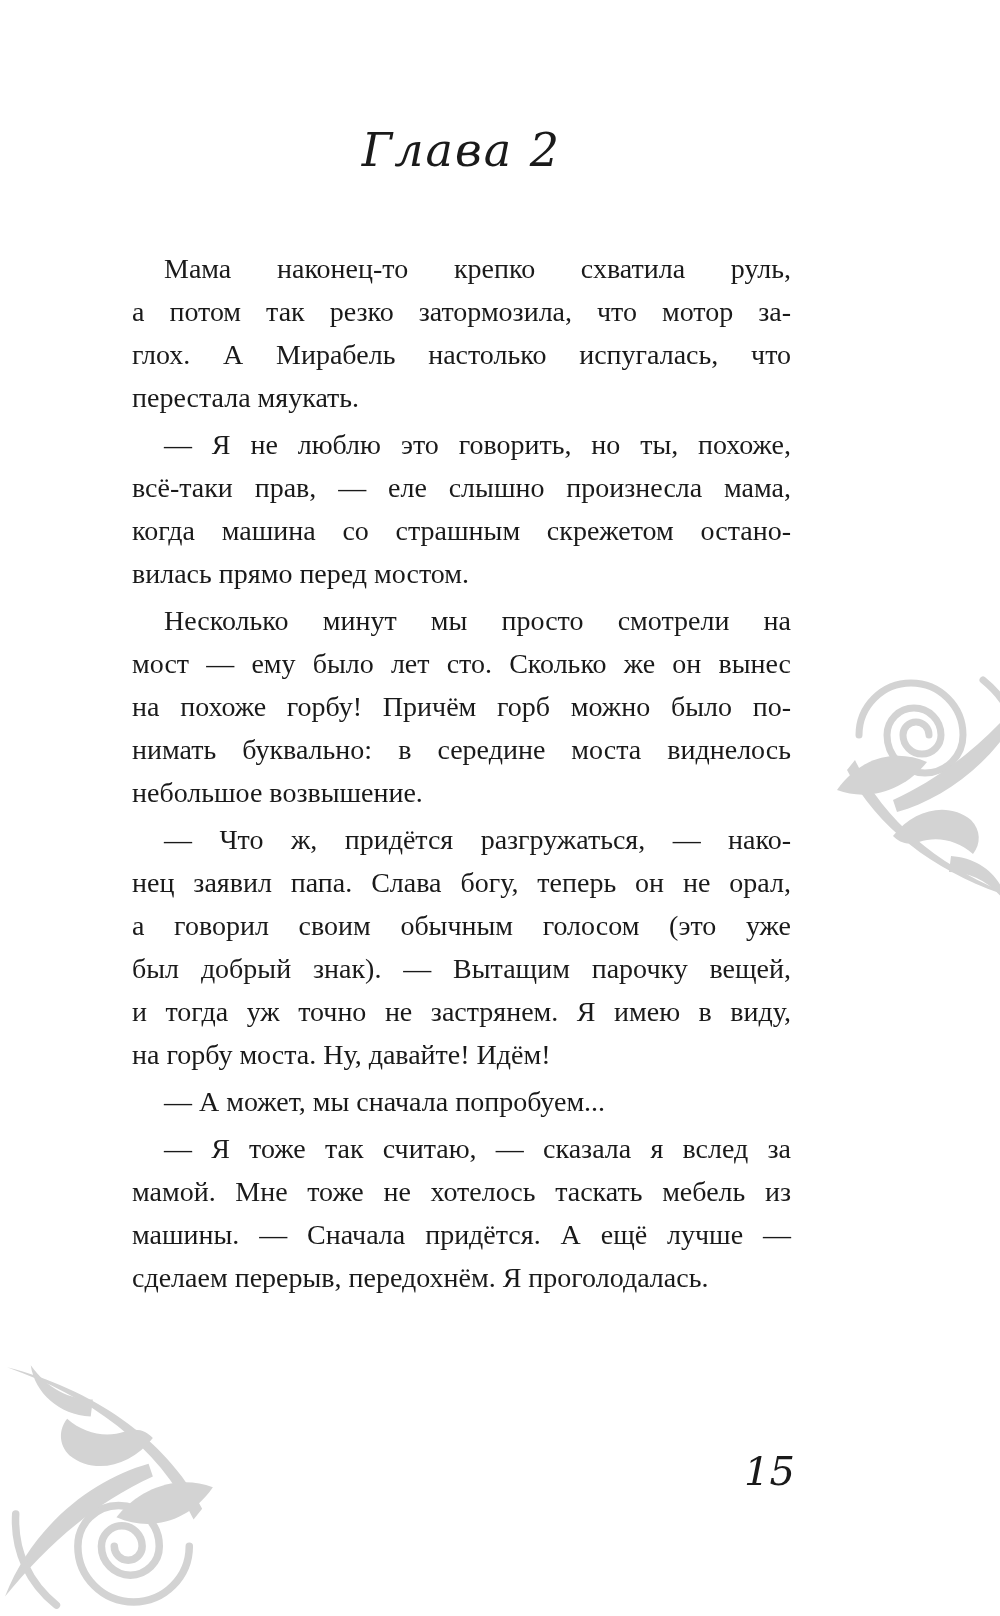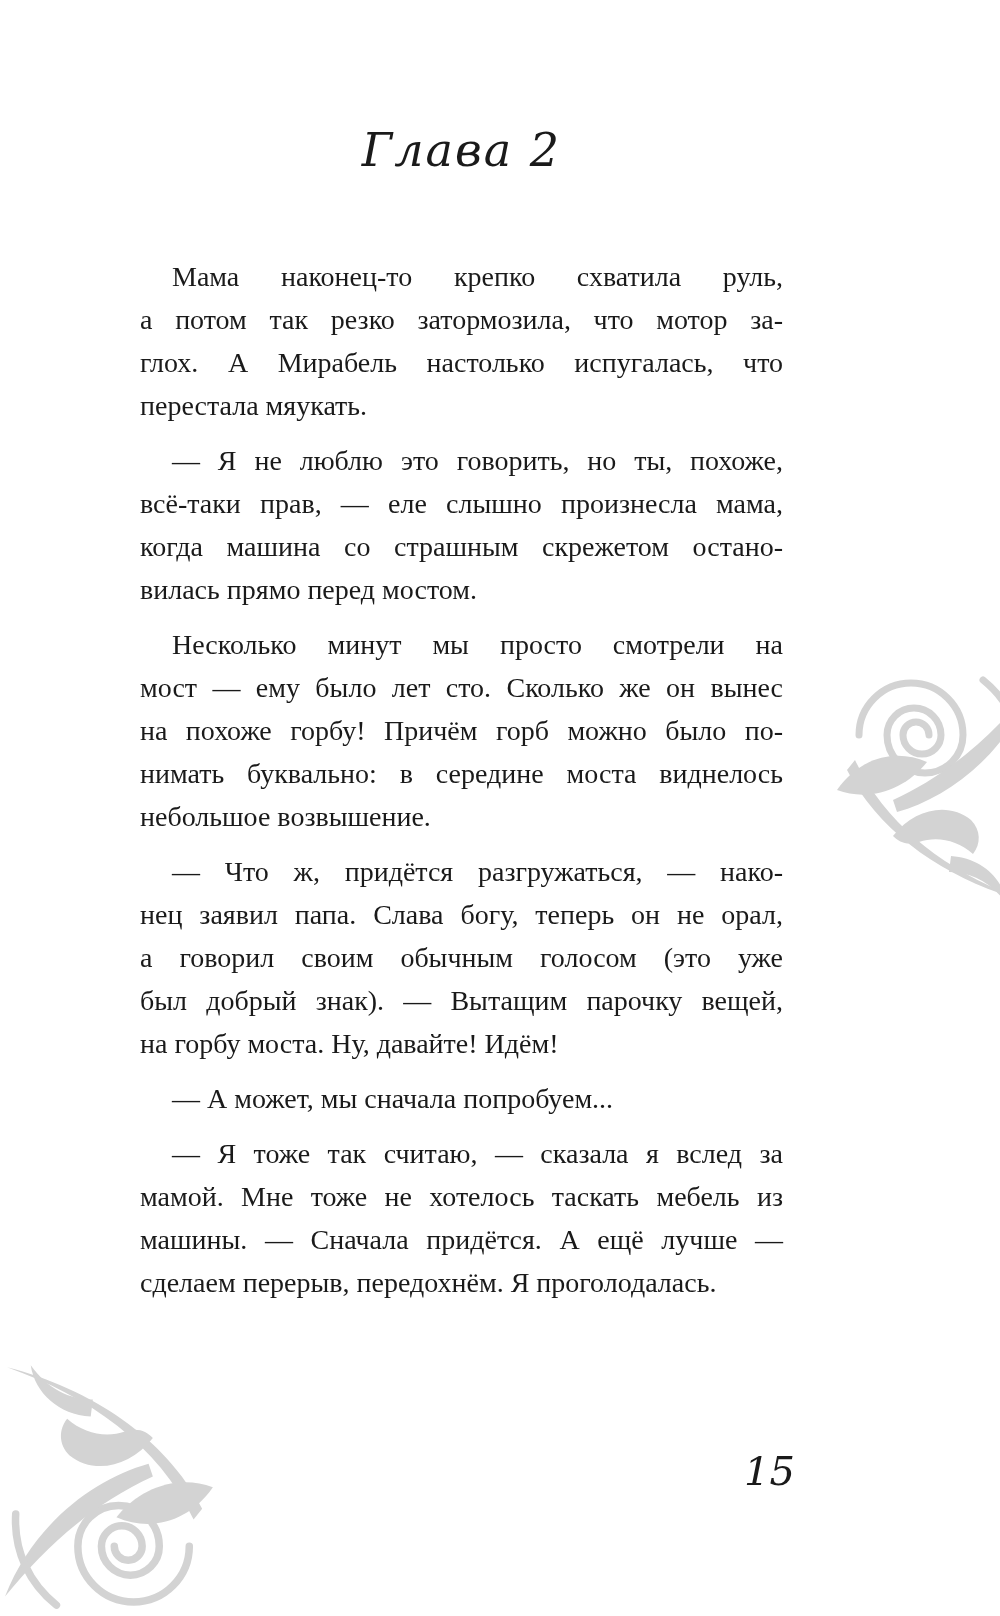--- a/index.html
+++ b/index.html
@@ -24,21 +24,21 @@
     letter-spacing: 2px;
     color: var(--ink, #1a1a1a);
   }
   .body-text {
     position: absolute;
     left: 128px; top: 243px; width: 667px;
     font-size: 28px;
     line-height: 43px;
     color: var(--ink, #1a1a1a);
   }
-  .para { margin: 12px; }
+  .para { margin: 4px; }
   .line {
     text-align: justify;
     text-align-last: justify;
     white-space: nowrap;
   }
   .line.first { padding-left: 32px; }
   .line.last { text-align-last: left; }
   .page-number {
     position: absolute;
     left: 128px; width: 667px; top: 1448px;
@@ -100,20 +100,21 @@
         <div class="line">мост — ему было лет сто. Сколько же он вынес</div>
         <div class="line">на похоже горбу! Причём горб можно было по-</div>
         <div class="line">нимать буквально: в середине моста виднелось</div>
         <div class="line last">небольшое возвышение.</div>
       </div>
       <div class="para">
         <div class="line first">— Что ж, придётся разгружаться, — нако-</div>
         <div class="line">нец заявил папа. Слава богу, теперь он не орал,</div>
         <div class="line">а говорил своим обычным голосом (это уже</div>
         <div class="line">был добрый знак). — Вытащим парочку вещей,</div>
+        <div class="line">и тогда уж точно не застрянем. Я имею в виду,</div>
         <div class="line last">на горбу моста. Ну, давайте! Идём!</div>
       </div>
       <div class="para">
         <div class="line first last">— А может, мы сначала попробуем...</div>
       </div>
       <div class="para">
         <div class="line first">— Я тоже так считаю, — сказала я вслед за</div>
         <div class="line">мамой. Мне тоже не хотелось таскать мебель из</div>
         <div class="line">машины. — Сначала придётся. А ещё лучше —</div>
         <div class="line last">сделаем перерыв, передохнём. Я проголодалась.</div>

